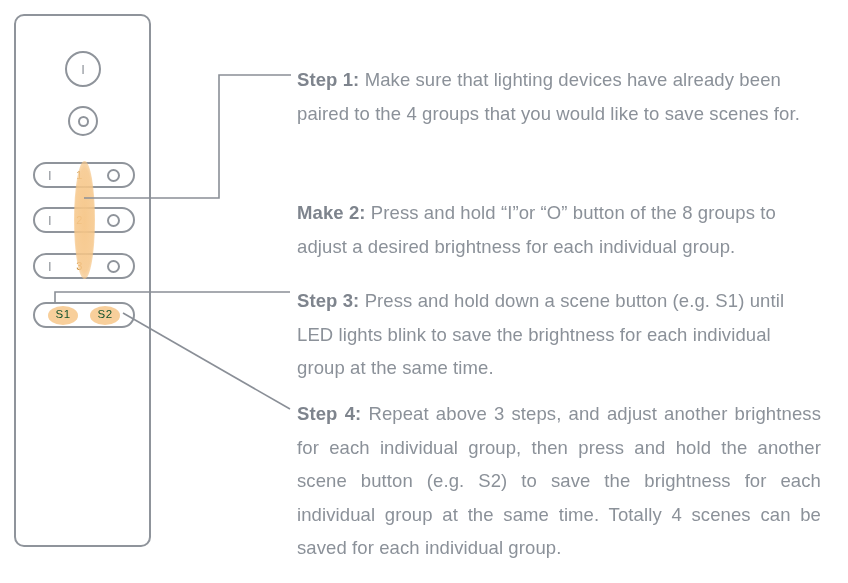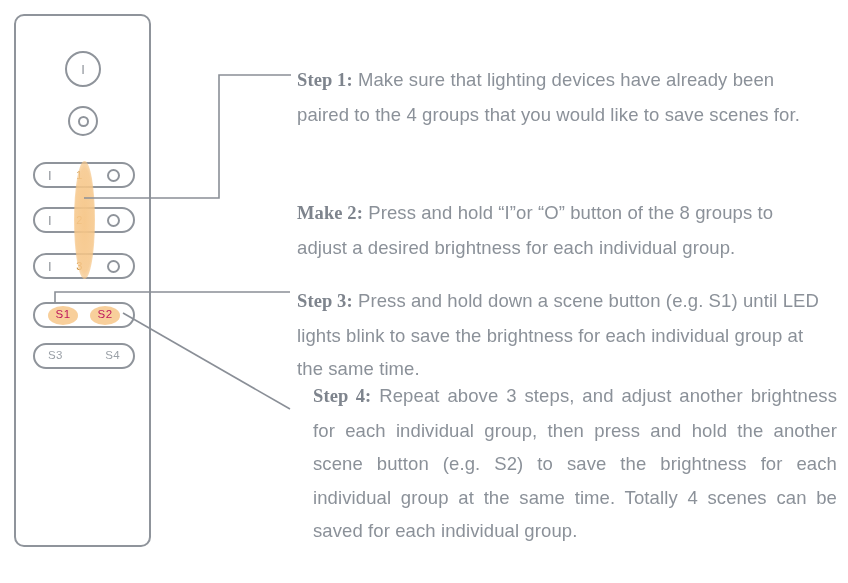--- a/index.html
+++ b/index.html
@@ -68,21 +68,21 @@
   .i-label { color: #8f949b; font-size: 13px; line-height: 1; }
   .group-num { color: #c9913f; font-size: 11px; line-height: 1; }
 
   .scene-label { font-size: 11.5px; letter-spacing: 0.4px; line-height: 1; }
   .scene-gray { color: #9aa0a7; }
   .scene-chip {
     width: 30px; height: 19px;
     border-radius: 50%;
     display: flex; align-items: center; justify-content: center;
     background: rgba(247, 202, 144, 0.9);
-    color: #be185d;
+    color: #14532d;
   }
 
   .group-highlight {
     position: absolute;
     left: 58px; top: 145px;
     width: 21px; height: 118px;
     border-radius: 50%;
     background: radial-gradient(ellipse at center,
       rgba(246, 198, 136, 0.95) 0%,
       rgba(246, 198, 136, 0.85) 62%,
@@ -112,25 +112,25 @@
   }
   .step {
     position: absolute;
     left: 0;
     width: 524px;
     font-size: 18.5px;
     line-height: 33.5px;
     color: #8b9199;
     letter-spacing: 0.1px;
   }
-  .step .step-label { font-weight: 700; color: #7e848d; font-family: Liberation Serif, serif; }
+  .step .step-label { font-weight: 700; color: #7e848d; }
   .step-1 { top: 63px; }
   .step-2 { top: 196px; }
   .step-3 { top: 284px; }
-  .step-4 { top: 379px; text-align: justify; margin-left: 16px; }
+  .step-4 { top: 397px; text-align: justify; }
 </style>
 </head>
 <body>
 
 <div class="page">
 
   <svg class="connectors">
     <polyline points="84,198 219,198 219,75 291,75"></polyline>
     <polyline points="55,303 55,292 290,292"></polyline>
     <line x1="123" y1="313" x2="290" y2="409"></line>
@@ -168,24 +168,20 @@
 
     <div class="pill pill-scenes-12">
       <span class="scene-chip">
         <span class="scene-label">S1</span>
       </span>
       <span class="scene-chip">
         <span class="scene-label">S2</span>
       </span>
     </div>
 
-    <div class="pill pill-scenes-34">
-      <span class="scene-label scene-gray">S3</span>
-      <span class="scene-label scene-gray">S4</span>
-    </div>
 
   </div>
 
   <div class="steps-col">
 
     <p class="step step-1"><span class="step-label">Step 1:</span> <span>Make sure that lighting devices have already been paired to the 4 groups that you would like to save scenes for.</span></p>
 
     <p class="step step-2"><span class="step-label">Make 2:</span> <span>Press and hold “I”or “O” button of the 8 groups to adjust a desired brightness for each individual group.</span></p>
 
     <p class="step step-3"><span class="step-label">Step 3:</span> <span>Press and hold down a scene button (e.g. S1) until LED lights blink to save the brightness for each individual group at the same time.</span></p>

